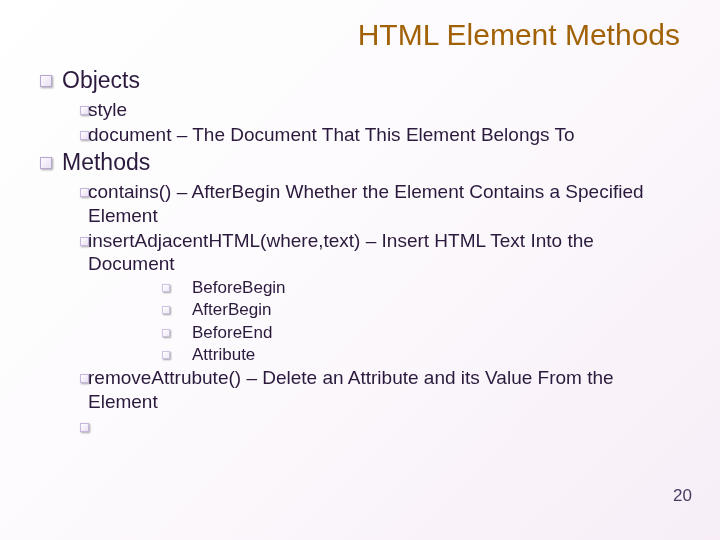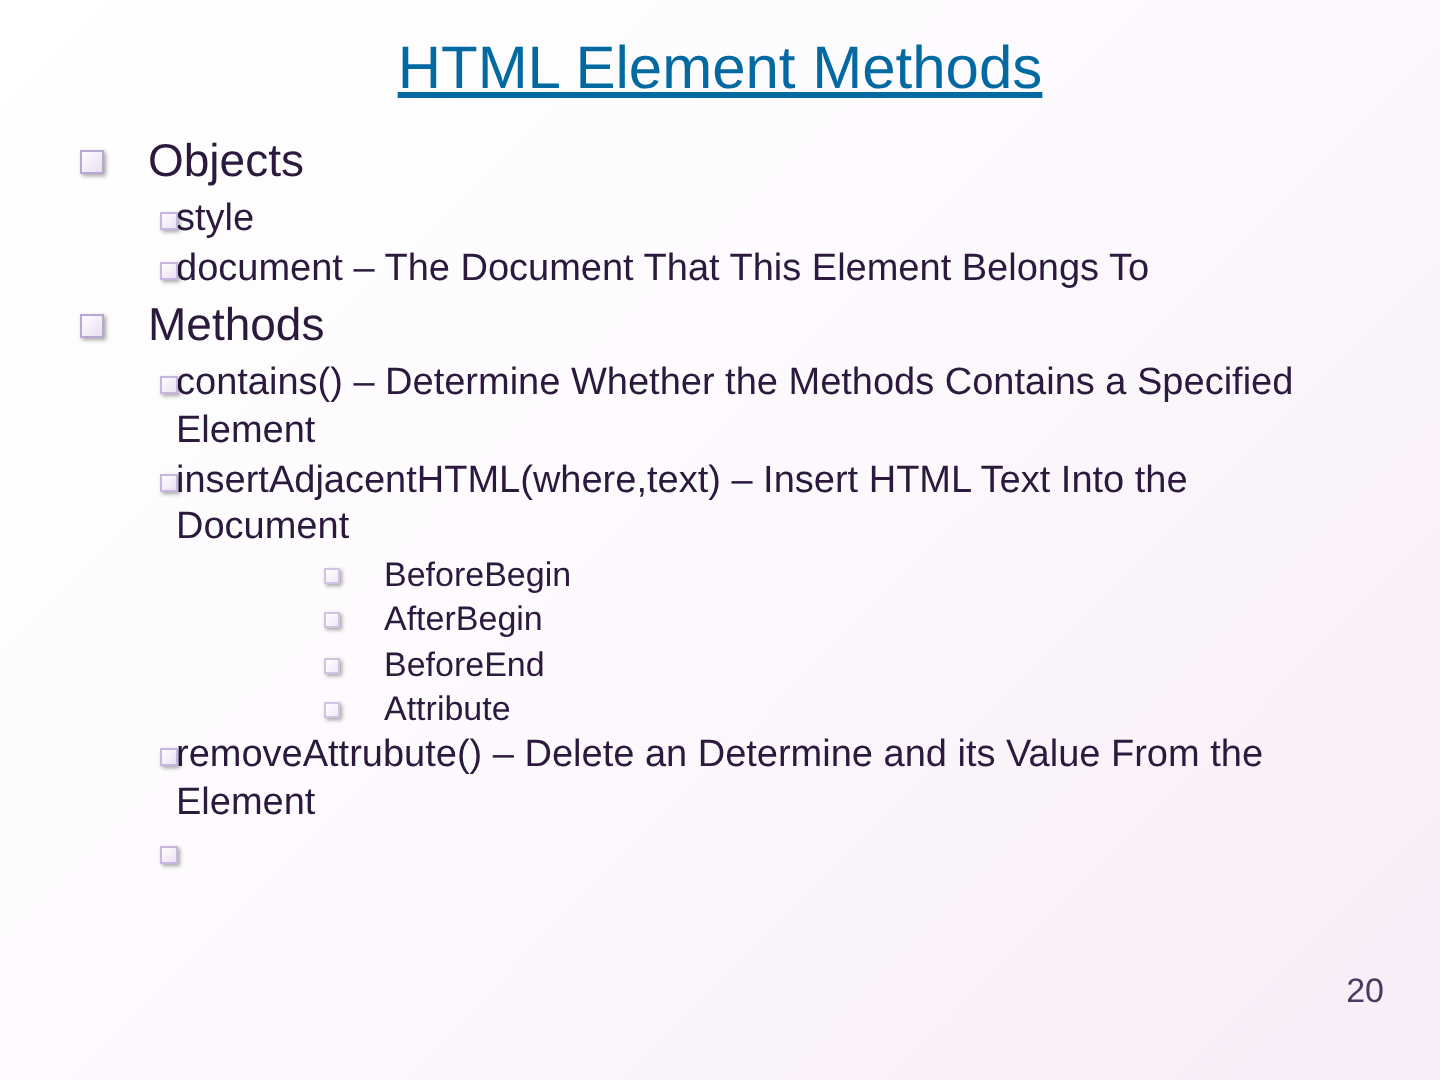--- a/index.html
+++ b/index.html
@@ -6,37 +6,36 @@
   body{
     width:720px;height:540px;
     background:linear-gradient(135deg,#ffffff 0%,#fdfbfd 40%,#f7eef7 100%);
     font-family:"Trebuchet MS","Segoe UI",Tahoma,Verdana,sans-serif;
     color:#2b1a3d;
     position:relative;
     box-sizing:border-box;
     padding:18px 40px 0 40px;
   }
   .title{
-    text-align:center;
+    text-align:right;
     font-size:30px;
     font-weight:400;
     margin:0 0 14px 0;
-    color:#0369a1;
-    text-decoration:underline;
+    color:#a16207;
   }
   ul{list-style:none;margin:0;padding:0}
   li{position:relative}
 
   
   .b1::before,.b2::before,.b3::before{
     content:"";position:absolute;display:block;
     box-shadow:1px 1px 2px rgba(0,0,0,.35);
   }
   
-  .b1{padding-left:34px;font-size:23px;line-height:1.25;margin:2px 0 3px 0}
+  .b1{padding-left:22px;font-size:23px;line-height:1.25;margin:2px 0 3px 0}
   .b1::before{
     left:0;top:9px;width:10px;height:10px;
     background:linear-gradient(135deg,#fdfbff,#e9e0f2);
     border:1px solid #b9a7d3;
   }
   
   .b2{padding-left:8px;font-size:19px;line-height:1.25;margin:1px 0}
   .b2::before{
     left:0;top:8px;width:7px;height:7px;
     background:linear-gradient(135deg,#fff,#eadff3);
@@ -66,27 +65,27 @@
 <ul>
 
   <li class="b1">Objects</li>
   <ul class="lvl2">
     <li class="b2">style</li>
     <li class="b2">document – The Document That This Element Belongs To</li>
   </ul>
 
   <li class="b1">Methods</li>
   <ul class="lvl2">
-    <li class="b2">contains() – Determine Whether the Methods Contains a Specified Element</li>
+    <li class="b2">contains() – AfterBegin Whether the Element Contains a Specified Element</li>
     <li class="b2">insertAdjacentHTML(where,text) – Insert HTML Text Into the Document</li>
     <ul class="lvl3">
       <li class="b3">BeforeBegin</li>
       <li class="b3">AfterBegin</li>
       <li class="b3">BeforeEnd</li>
       <li class="b3">Attribute</li>
     </ul>
-    <li class="b2">removeAttrubute() – Delete an Determine and its Value From the Element</li>
+    <li class="b2">removeAttrubute() – Delete an Attribute and its Value From the Element</li>
     <li class="b2"></li>
   </ul>
 
 </ul>
 
 <div class="pagenum">20</div>
 
 </body></html>

